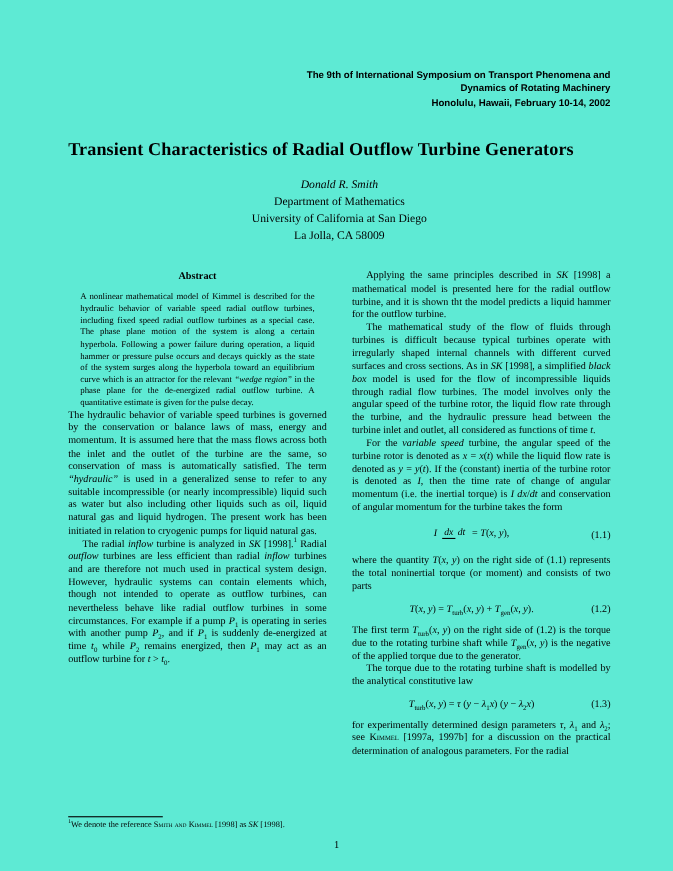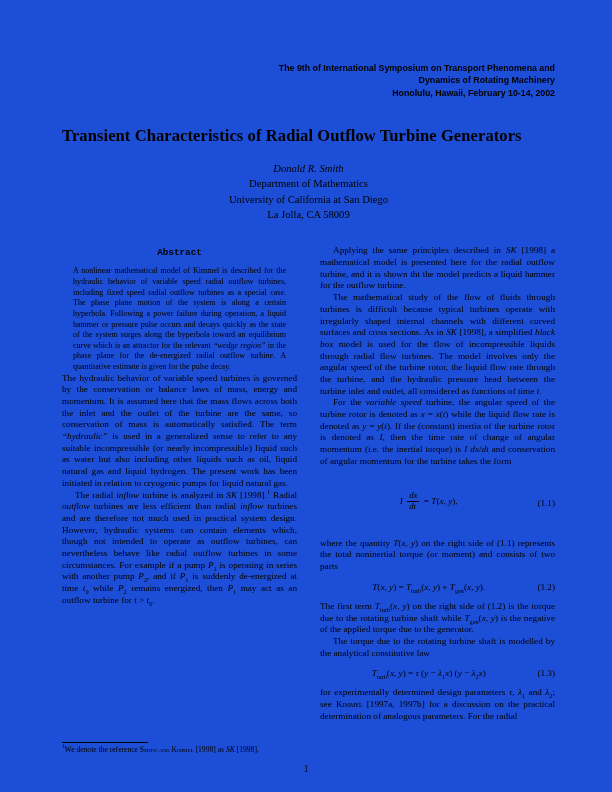--- a/index.html
+++ b/index.html
@@ -1,52 +1,52 @@
 <!DOCTYPE html>
 <html><head>
 <meta charset="utf-8">
 <style>
   html,body { margin:0; padding:0; background:#ffffff; }
   .page {
     width:612px; height:792px; position:relative; box-sizing:border-box;
-    padding:62px 57px 0 62px; background:#1d4ed8; color:#000;
+    padding:62px 57px 0 62px; background:#5eead4; color:#000;
     font-family:"Liberation Serif", serif; overflow:hidden;
   }
   .conf-header {
     text-align:right;
     font-family:"Liberation Sans", sans-serif;
     font-weight:bold; font-size:8.8px; line-height:1.4;
   }
   .paper-title {
     font-weight:bold; font-size:16.5px;
     margin-top:27px; letter-spacing:0.1px;
   }
   .author-block { text-align:center; margin-top:15px; font-size:10.6px; line-height:1.45; }
   .author-name { font-style:italic; }
   .columns { display:flex; gap:23px; margin-top:23px; min-height:516px; align-items:stretch; }
   .col { flex:1 1 0; min-width:0; }
   .col-left { display:flex; flex-direction:column; }
-  .abstract-heading { text-align:center; font-size:9.3px; font-weight:bold; margin:2px 0 8px 0;font-family:Liberation Mono, monospace; }
+  .abstract-heading { text-align:center; font-size:9.3px; font-weight:bold; margin:2px 0 8px 0; }
   .abstract-body {
     font-size:8px; line-height:1.33; text-align:justify;
     padding:0 11px; margin:0;
   }
   .section-heading { font-size:13.5px; font-weight:bold; margin:19px 0 10px 0; }
   .section-number { margin-right:13px; }
   .body-par { font-size:9.2px; line-height:1.27; text-align:justify; margin:0; }
   .indent { text-indent:13px; }
   .equation { display:flex; align-items:center; font-size:9.2px; margin:9px 0 9px 0; }
   .eq-body { flex:1 1 auto; text-align:center; }
   .eq-num { flex:0 0 auto; }
   sub { font-size:68%; line-height:0; }
   sup { font-size:68%; line-height:0; }
   .sc { font-variant:small-caps;text-align:right; }
   .frac {
-    display:inline-flex; flex-direction:column; vertical-align:middle;
-    text-align:left; line-height:1.1; font-size:8.8px; margin:16px 2px;
+    display:inline-flex; vertical-align:middle;
+    text-align:left; line-height:1.1; font-size:8.8px; margin:4px 2px;
     position:relative; top:-1px;
   }
   .fnum { border-bottom:0.8px solid #000; padding:0 2px; }
   .fden { padding:0 2px; }
   .footnote-block { margin-top:auto; padding-bottom:6px; }
   .footnote-rule { width:86px; border-top:0.8px solid #000; margin-bottom:2.5px; }
   .footnote-text { font-size:7.6px; line-height:1.35; }
   .page-number {
     position:absolute; bottom:18px; left:0; right:0;
     text-align:center; font-size:9.5px;

